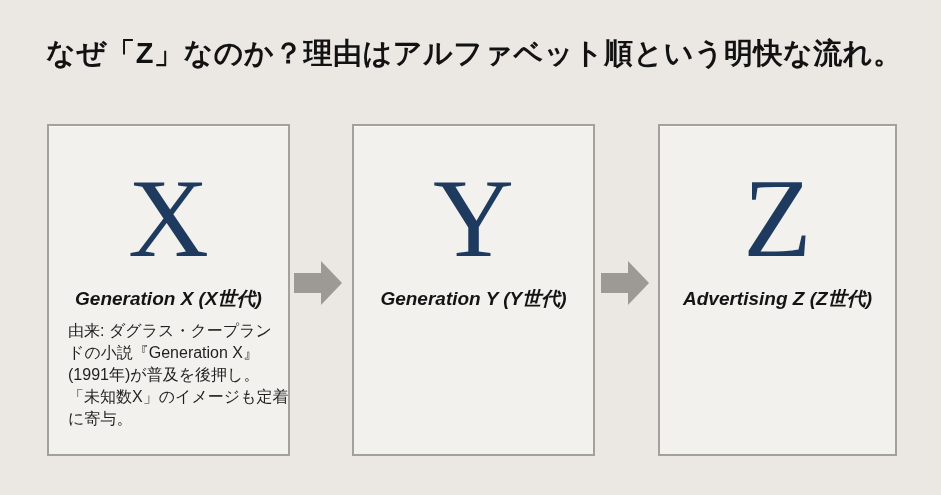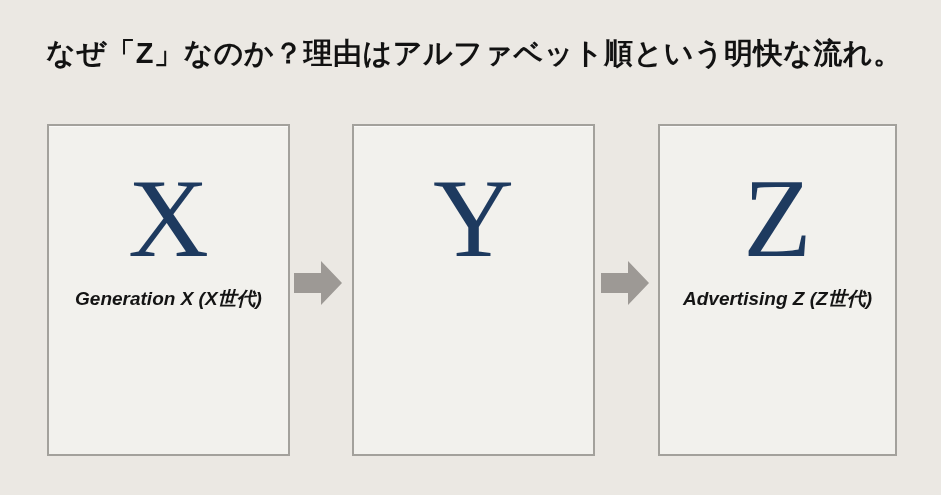--- a/index.html
+++ b/index.html
@@ -70,30 +70,36 @@
 </head>
 <body>
 
 <div class="page">
 
   <h1 class="title">なぜ「Z」なのか？理由はアルファベット順という明快な流れ。</h1>
 
   <section class="card c1">
     <div class="letter">X</div>
     <h2 class="card-heading">Generation X (X世代)</h2>
+    <p class="card-body">由来: ダグラス・クープラン
+ドの小説『Generation X』
+(1991年)が普及を後押し。
+「未知数X」のイメージも定着
+に寄与。</p>
   </section>
 
   <div class="arrow a1">
     <svg viewBox="0 0 48 44" xmlns="http://www.w3.org/2000/svg" aria-hidden="true">
       <polygon points="0,12 27,12 27,0 48,22 27,44 27,32 0,32" fill="currentColor"></polygon>
     </svg>
   </div>
 
   <section class="card c2">
     <div class="letter">Y</div>
+    <h2 class="card-heading">Generation Y (Y世代)</h2>
   </section>
 
   <div class="arrow a2">
     <svg viewBox="0 0 48 44" xmlns="http://www.w3.org/2000/svg" aria-hidden="true">
       <polygon points="0,12 27,12 27,0 48,22 27,44 27,32 0,32" fill="currentColor"></polygon>
     </svg>
   </div>
 
   <section class="card c3">
     <div class="letter">Z</div>

